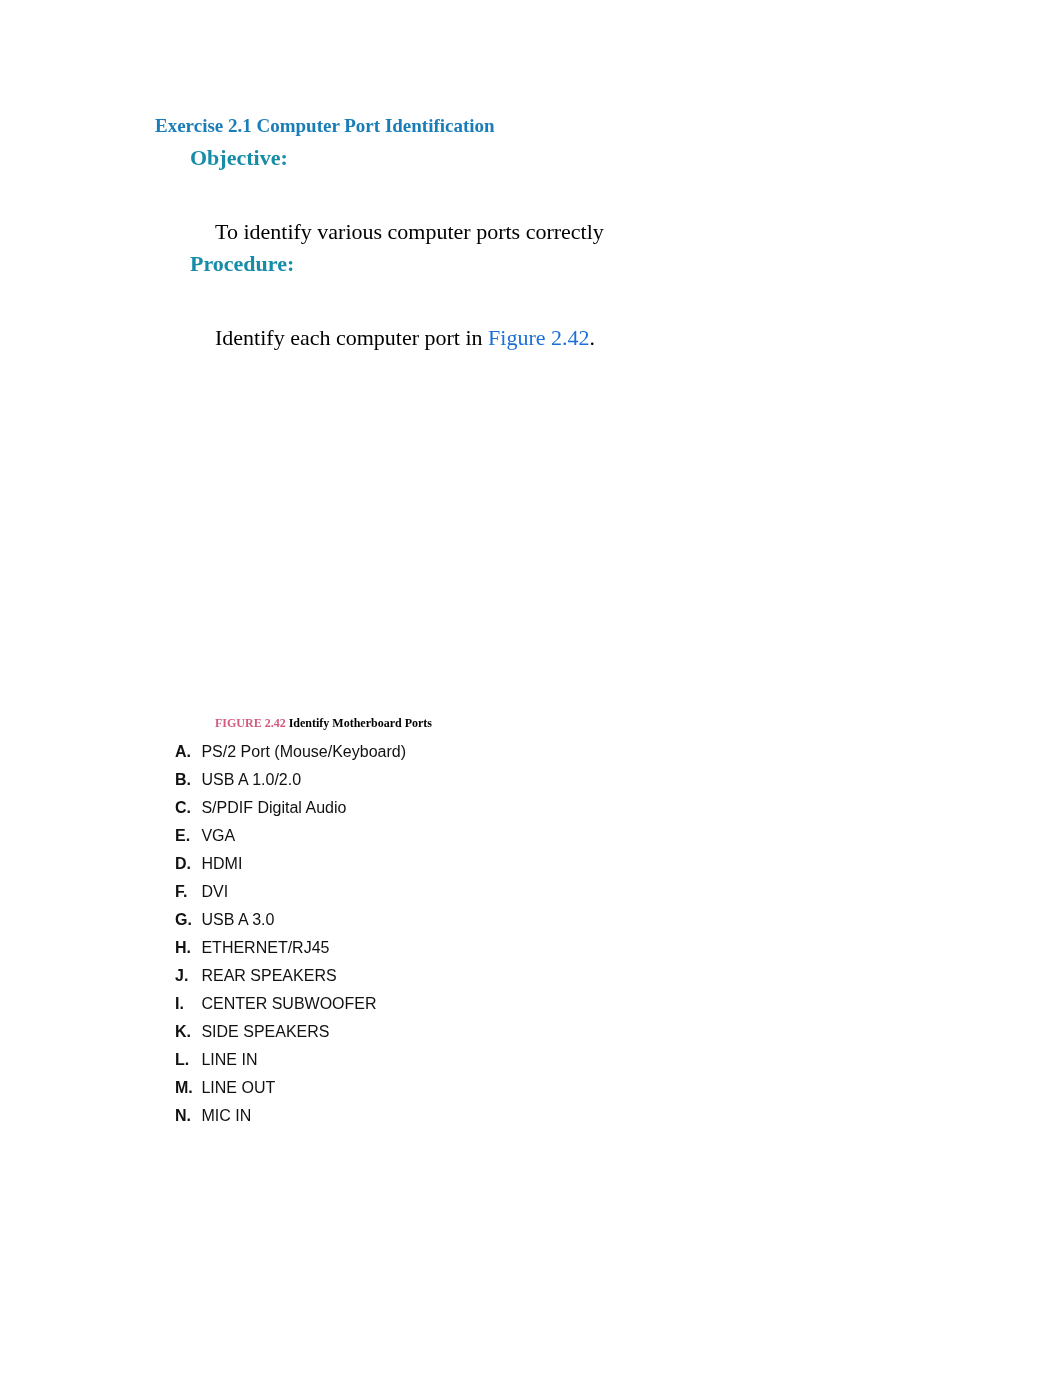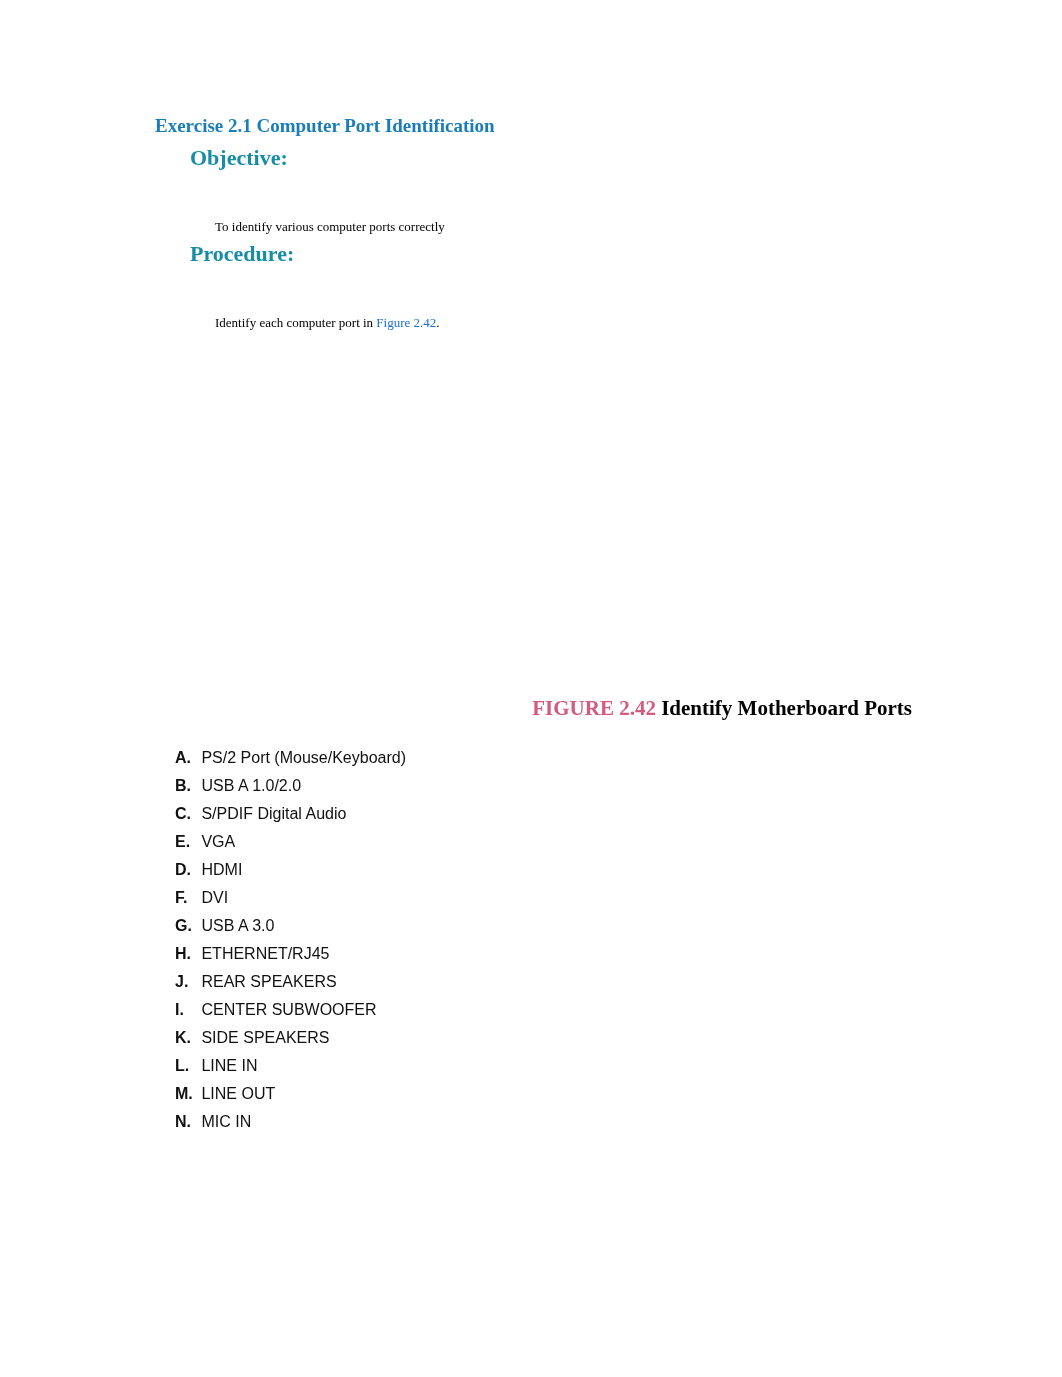--- a/index.html
+++ b/index.html
@@ -24,32 +24,32 @@
     }
     .section-label {
       color: #178ca8;
       font-weight: bold;
       font-size: 22px;
       margin-left: 35px;
       margin-bottom: 4px;
     }
     .section-body {
       margin-left: 60px;
-      font-size: 13px;
+      font-size: 22px;
       margin-bottom: 6px;
       margin-top: 48px;
     }
     .figure-link {
       color: #1a6fd8;
     }
     .figure-caption {
-      text-align: right;
-      font-size: 21px;
+      text-align: left;
+      font-size: 12px;
       margin-top: 365px;
-      margin-bottom: 28px;
+      margin-bottom: 12px;
       margin-left: 60px;
     }
     .figure-caption .fig-label {
       color: #d45a7e;
       font-weight: bold;
     }
     .figure-caption .fig-title {
       color: #000;
       font-weight: bold;
     }

